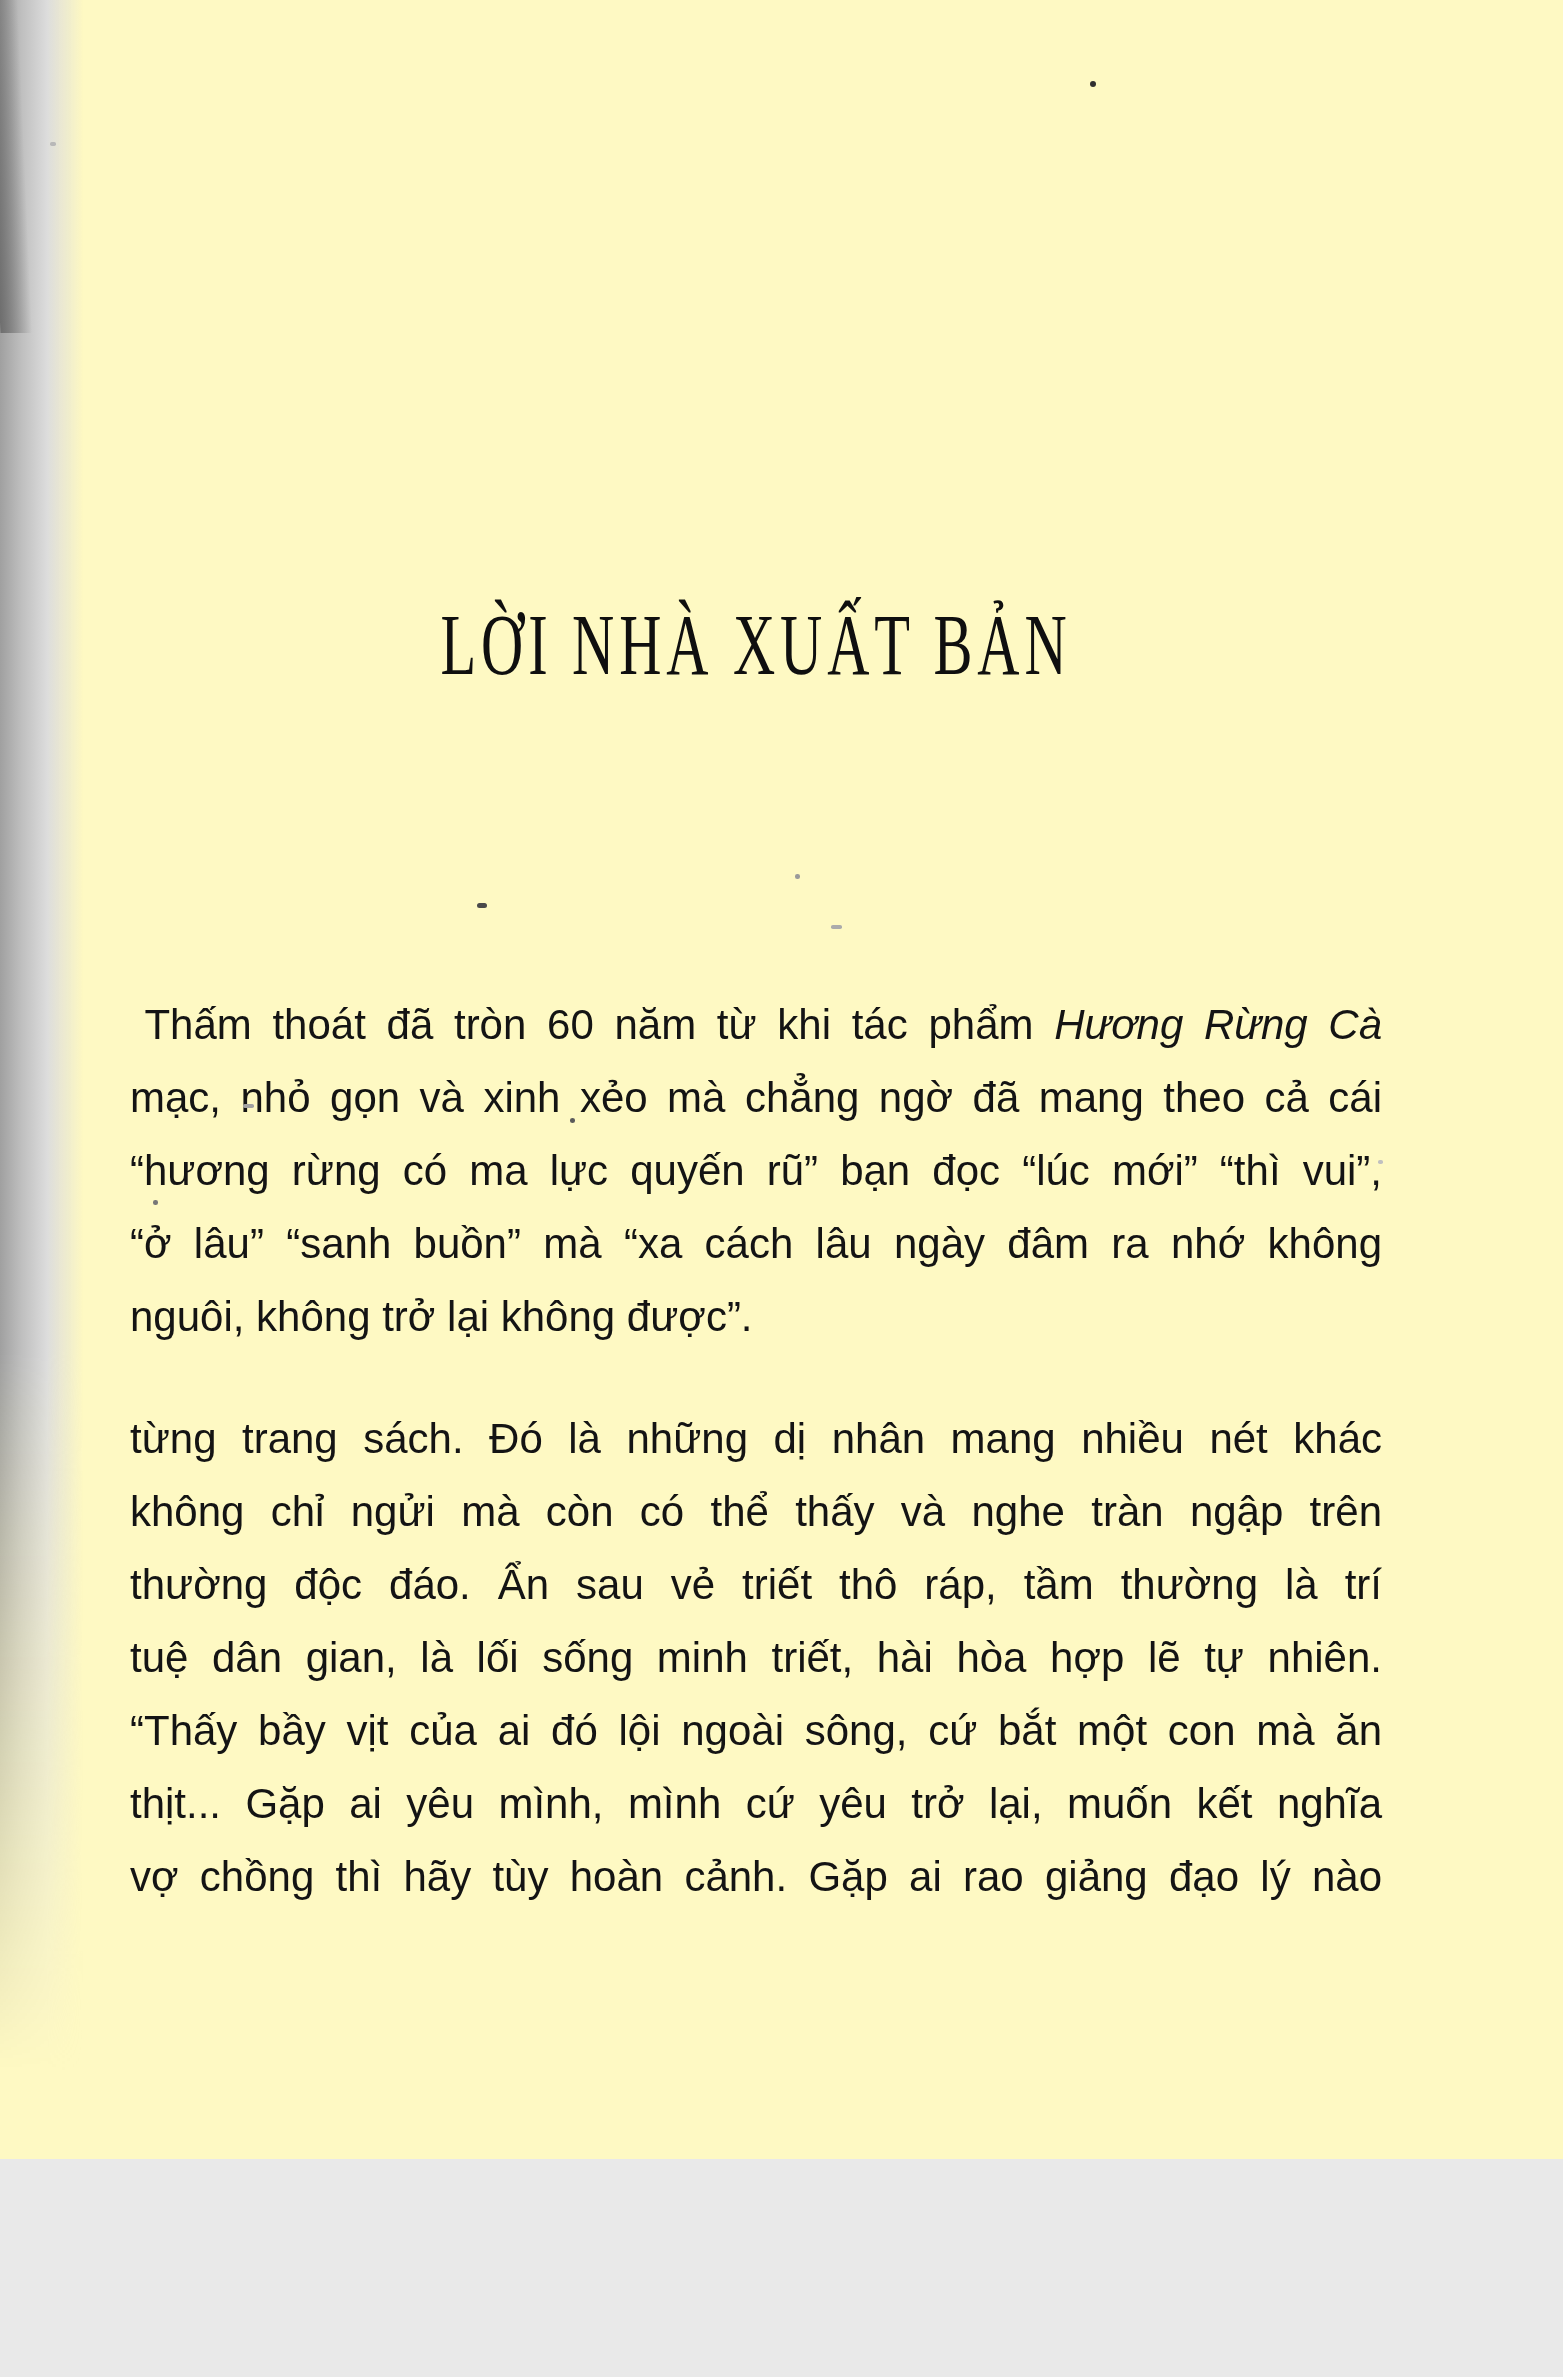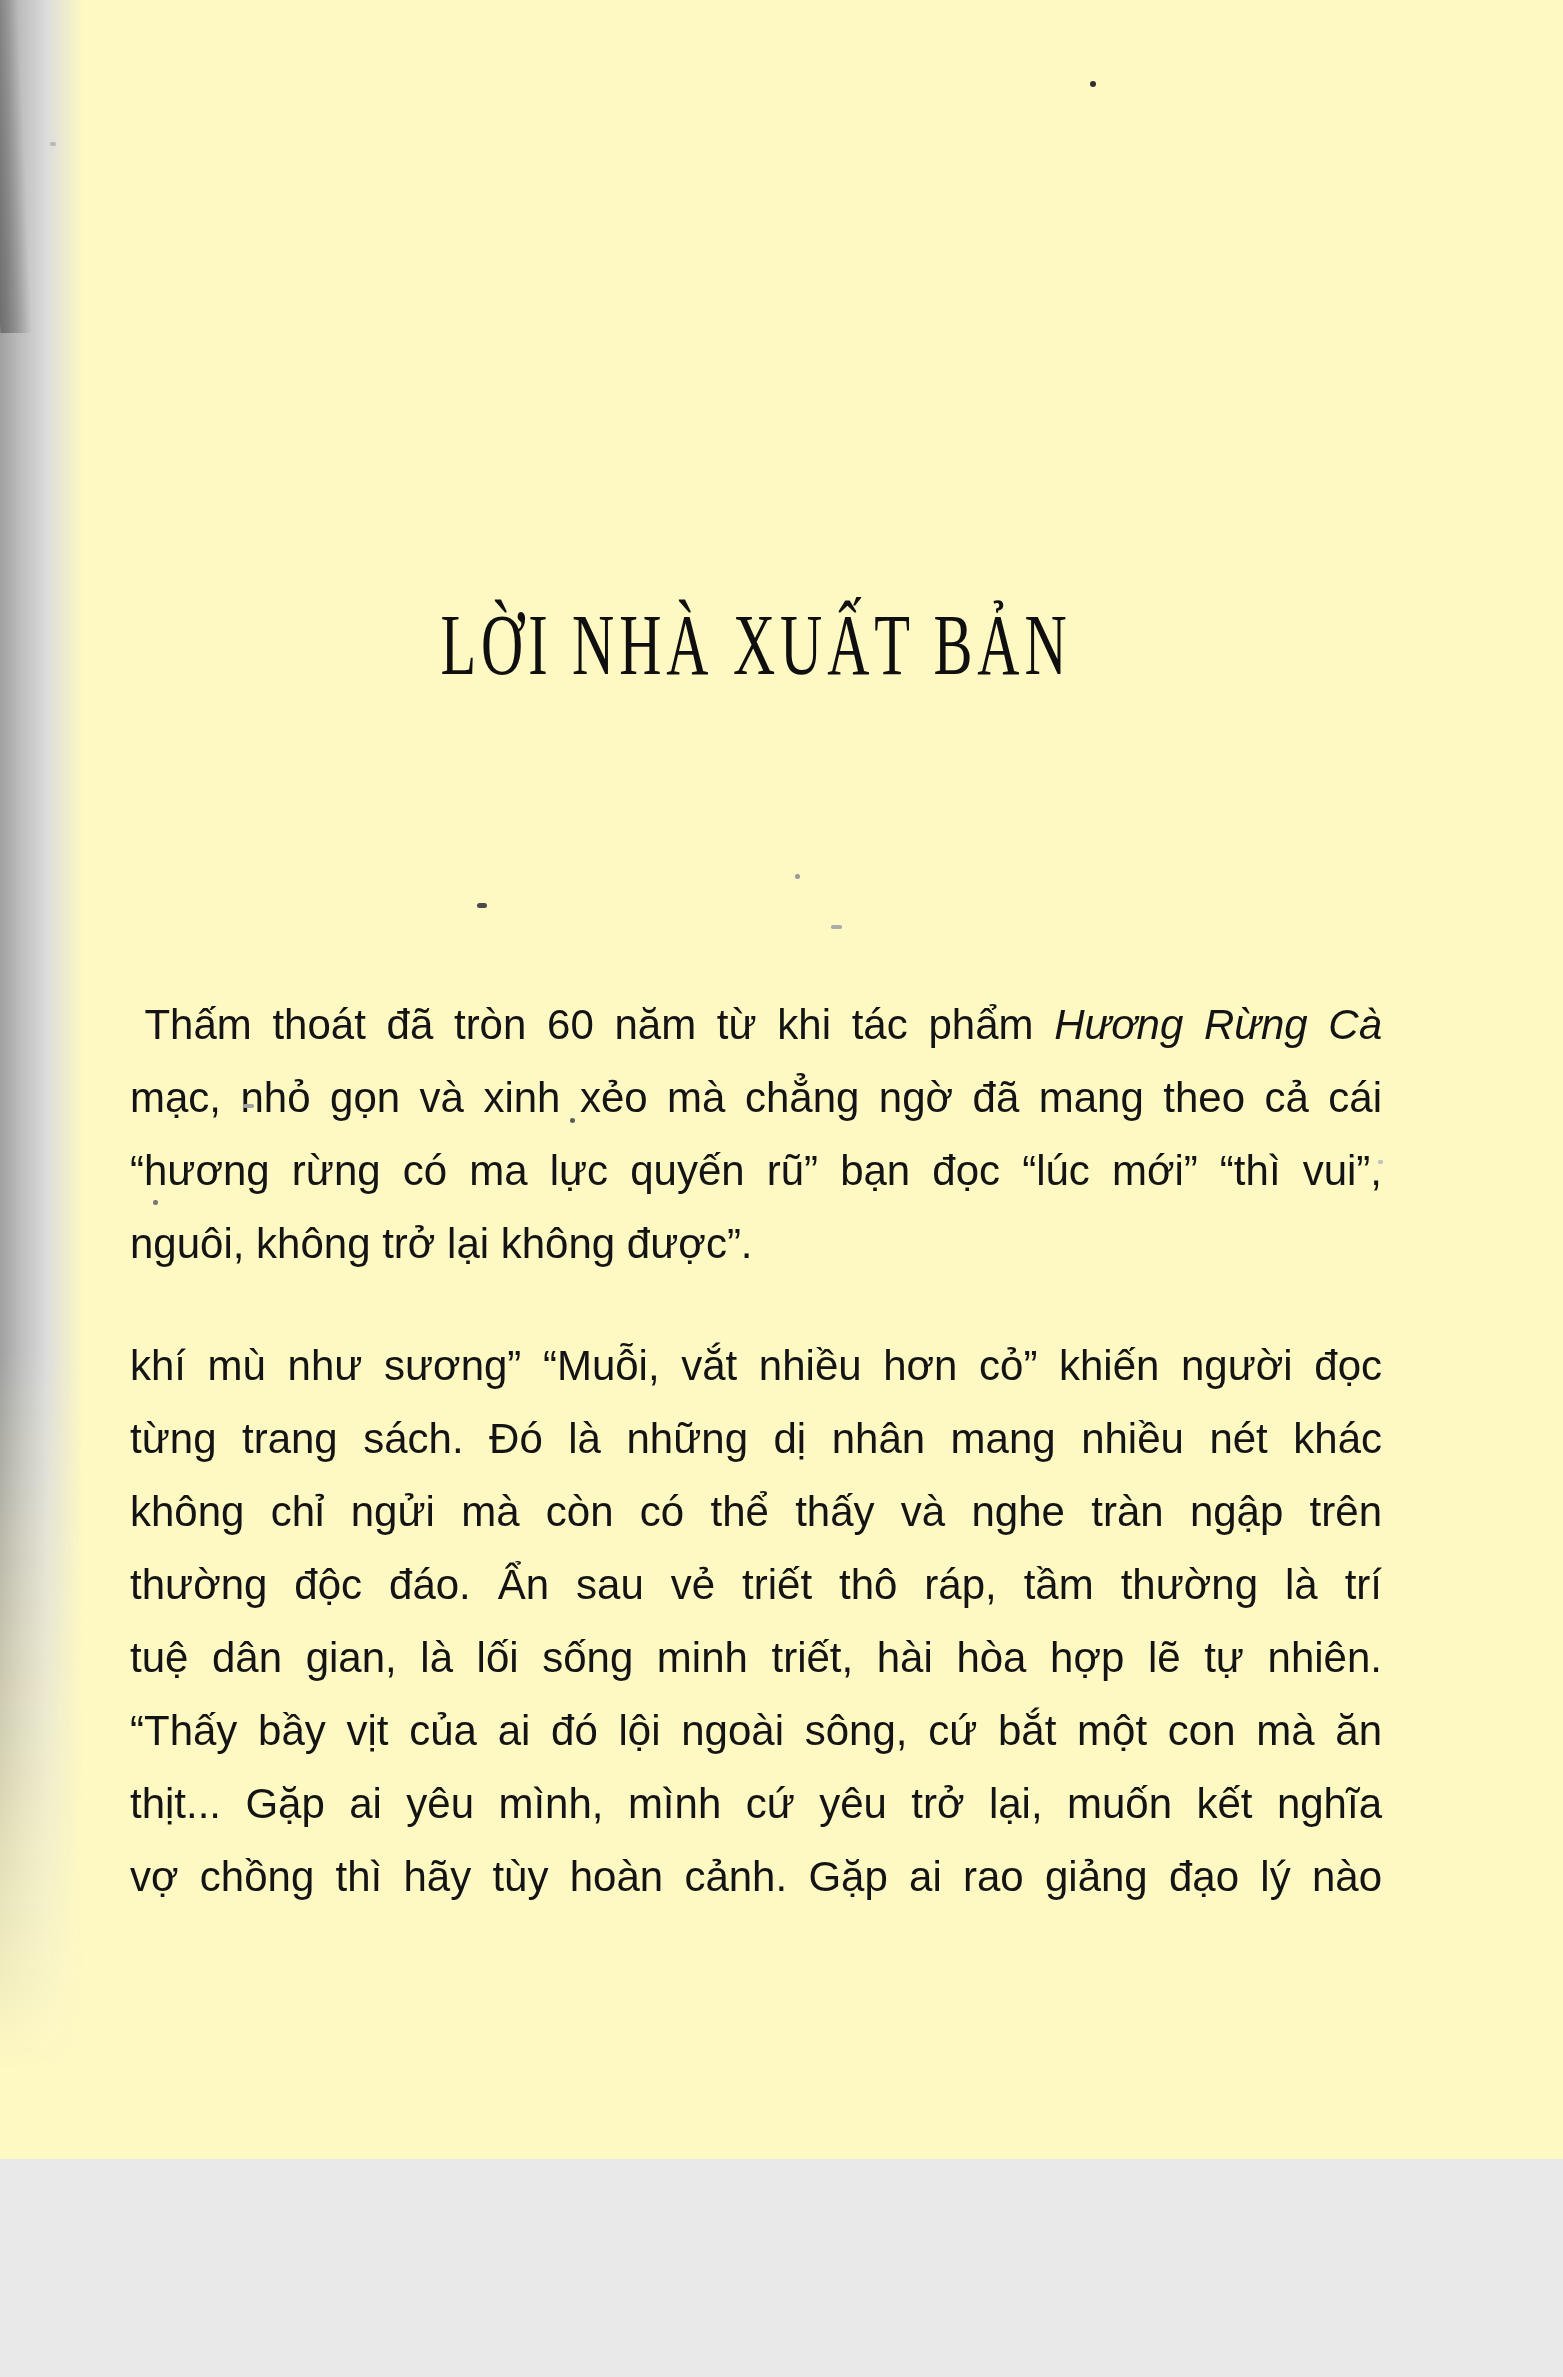--- a/index.html
+++ b/index.html
@@ -88,25 +88,25 @@
   <div class="scan-shadow-top"></div>
 
   <div class="title">LỜI NHÀ XUẤT BẢN</div>
 
   <div class="body-text">
 
     <div class="para1">
       <div class="line indent-sm"><span>Thấm thoát đã tròn 60 năm từ khi tác phẩm </span><i>Hương Rừng Cà</i></div>
       <div class="line">mạc, nhỏ gọn và xinh xẻo mà chẳng ngờ đã mang theo cả cái</div>
       <div class="line">“hương rừng có ma lực quyến rũ” bạn đọc “lúc mới” “thì vui”,</div>
+      <div class="line">“ở lâu” “sanh buồn” mà “xa cách lâu ngày đâm ra nhớ không</div>
       <div class="line last-left">nguôi, không trở lại không được”.</div>
     </div>
 
     <div class="para2">
-      <div class="line">khí mù như sương” “Muỗi, vắt nhiều hơn cỏ” khiến người đọc</div>
       <div class="line">từng trang sách. Đó là những dị nhân mang nhiều nét khác</div>
       <div class="line">không chỉ ngửi mà còn có thể thấy và nghe tràn ngập trên</div>
       <div class="line">thường độc đáo. Ẩn sau vẻ triết thô ráp, tầm thường là trí</div>
       <div class="line">tuệ dân gian, là lối sống minh triết, hài hòa hợp lẽ tự nhiên.</div>
       <div class="line">“Thấy bầy vịt của ai đó lội ngoài sông, cứ bắt một con mà ăn</div>
       <div class="line">thịt... Gặp ai yêu mình, mình cứ yêu trở lại, muốn kết nghĩa</div>
       <div class="line">vợ chồng thì hãy tùy hoàn cảnh. Gặp ai rao giảng đạo lý nào</div>
     </div>
 
   </div>

